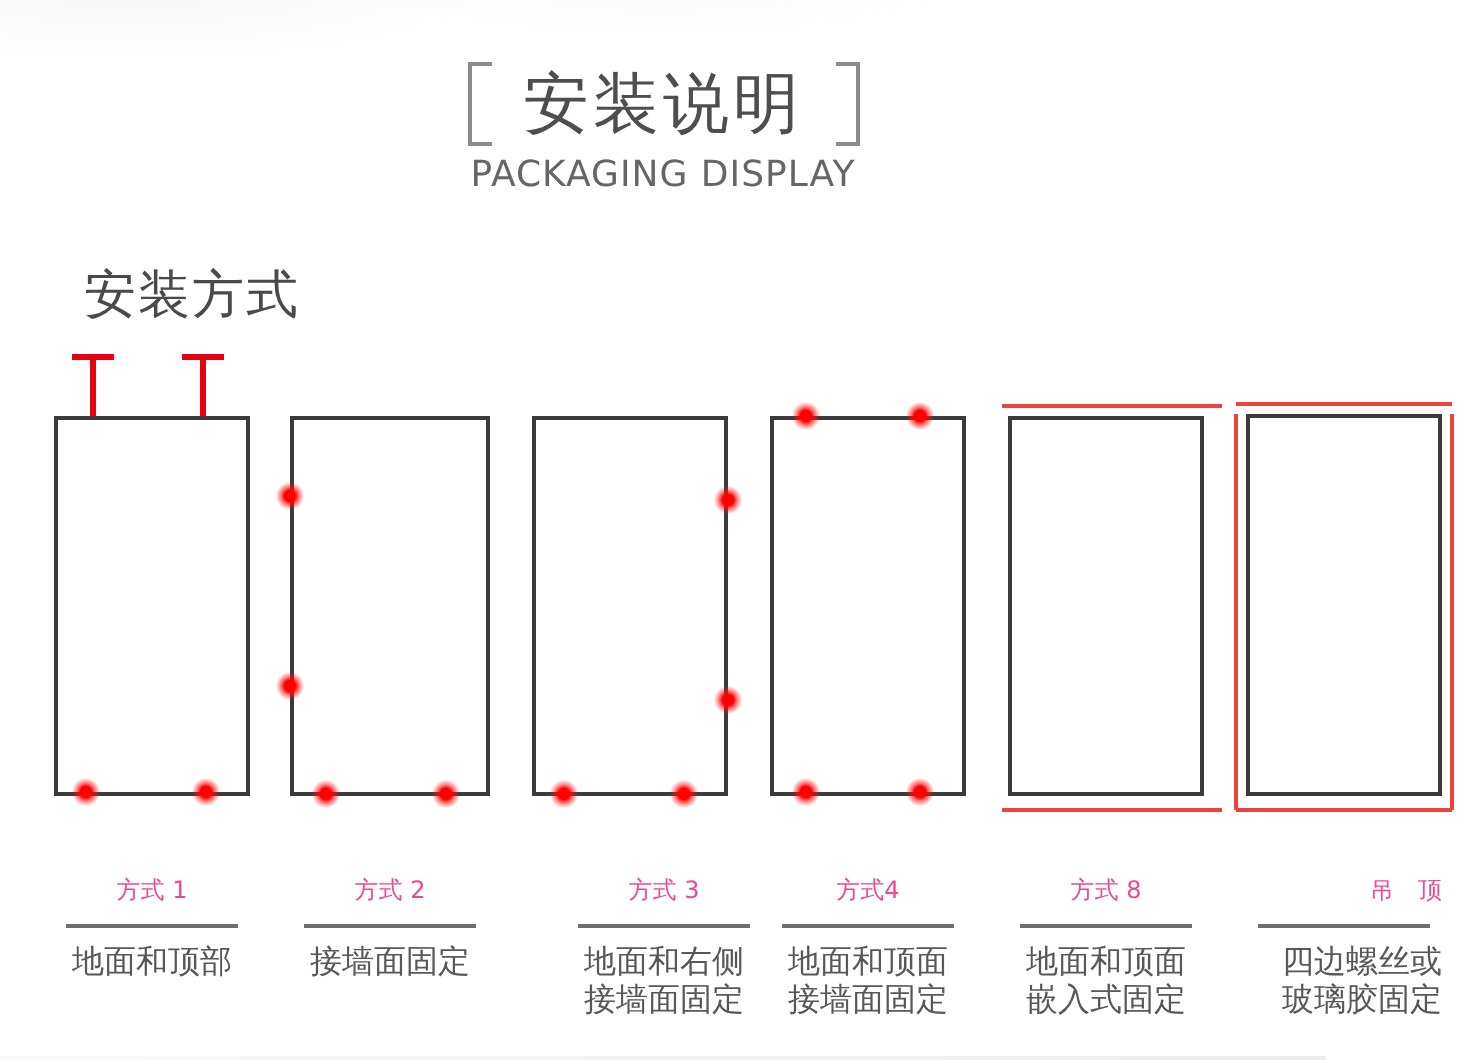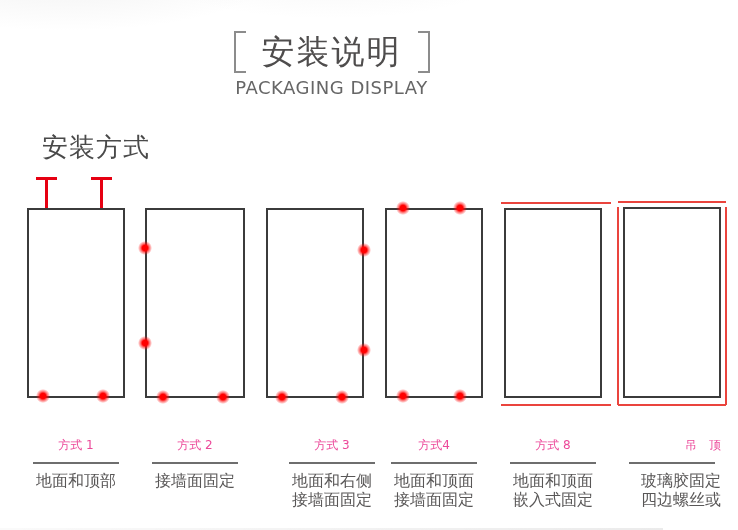--- a/index.html
+++ b/index.html
@@ -151,20 +151,20 @@
       <div class="m-desc">
         <div>地面和顶面</div>
         <div>嵌入式固定</div>
       </div>
     </div>
 
     <div class="col" style="left:623px;text-align:right;">
       <div class="m-name">吊　顶</div>
       <div class="m-underline"></div>
       <div class="m-desc">
+        <div>四边螺丝或</div>
         <div>玻璃胶固定</div>
-        <div>四边螺丝或</div>
       </div>
     </div>
   </div>
 
   <div class="bottom-edge"></div>
 </div>
 
 </body></html>

